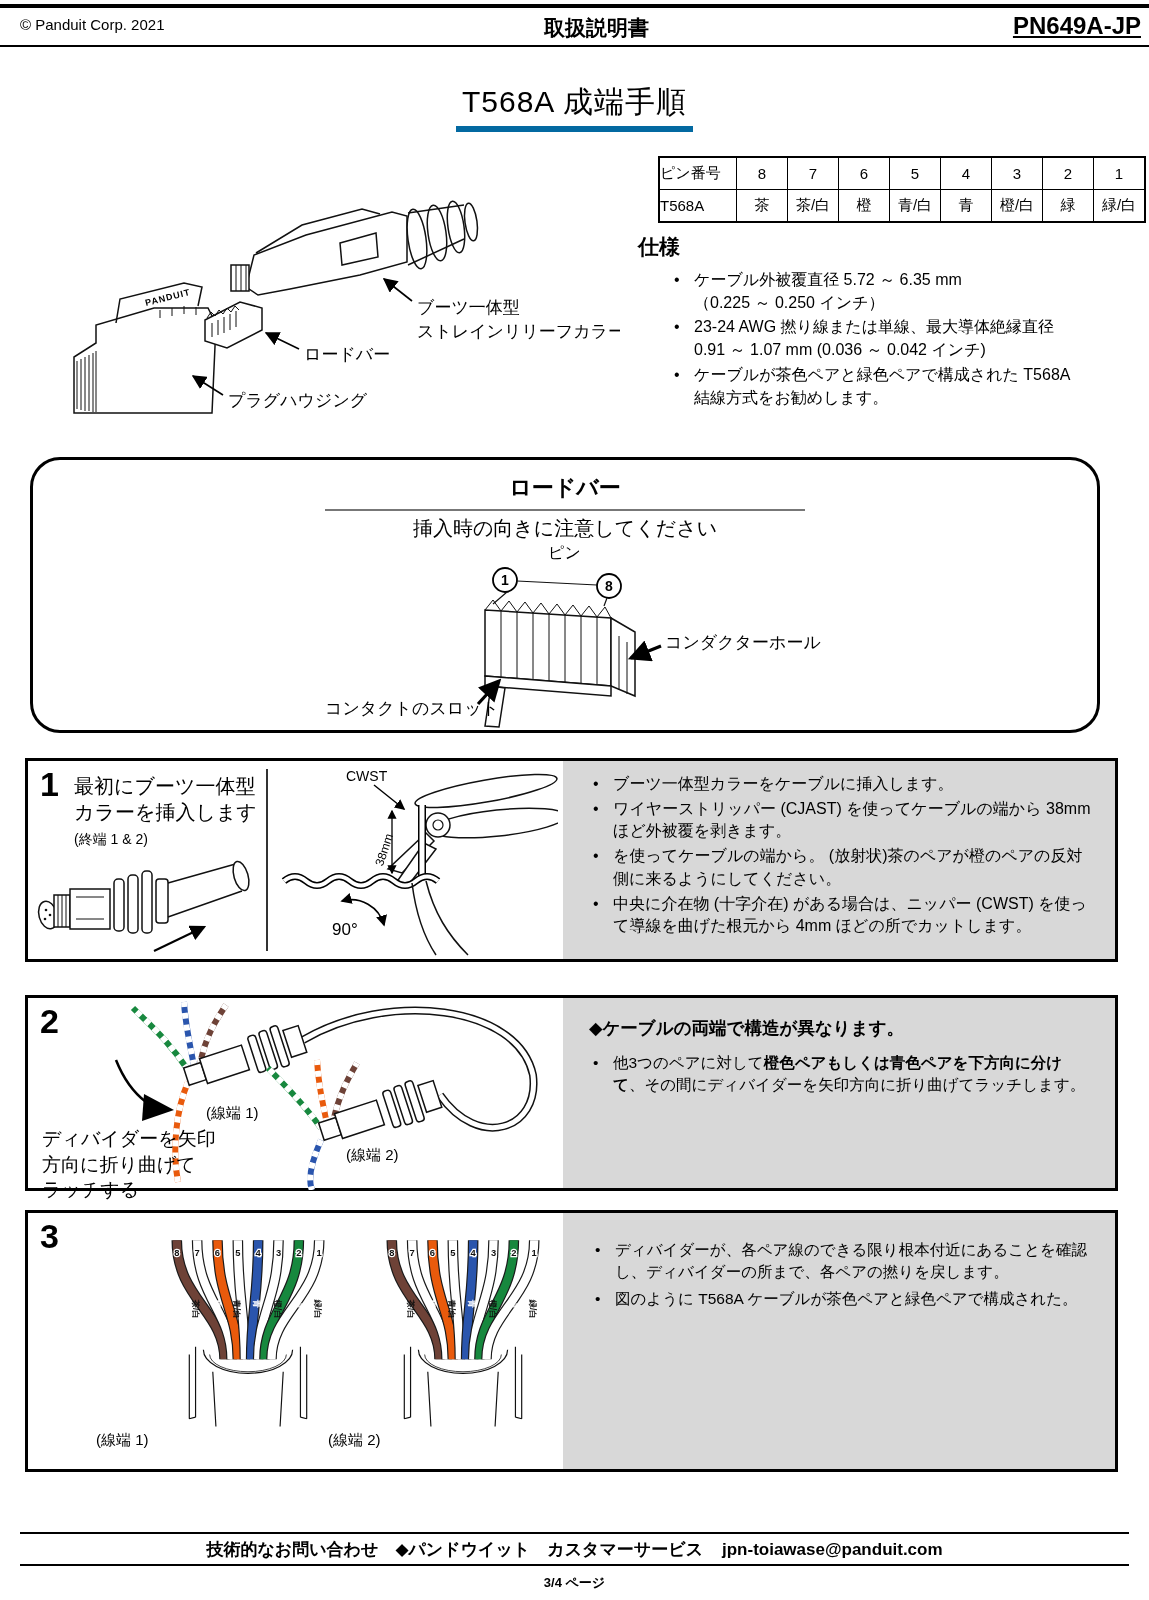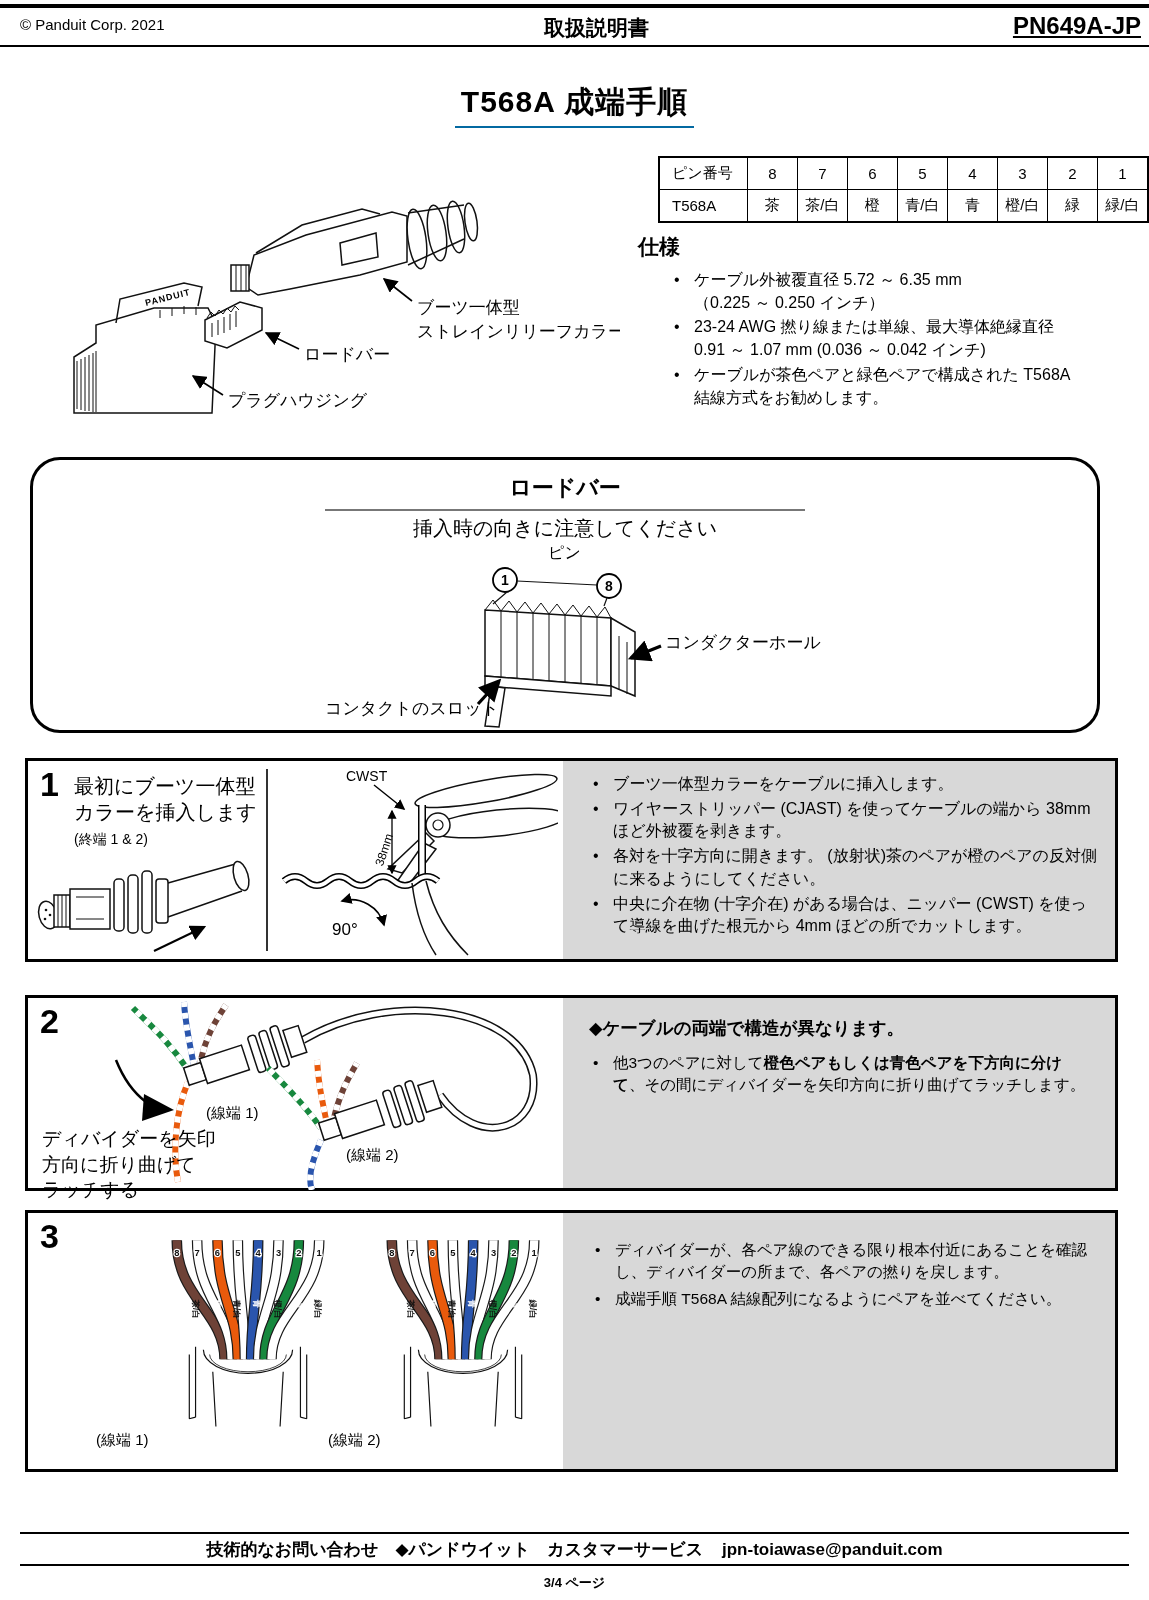--- a/index.html
+++ b/index.html
@@ -6,25 +6,25 @@
   #page{position:relative;width:1149px;height:1600px;background:#ffffff;overflow:hidden;
         font-family:"Liberation Sans","DejaVu Sans",sans-serif;color:#000;}
   .abs{position:absolute;}
   
   .rule{position:absolute;left:0;right:0;background:#000;}
   .rule-in{position:absolute;left:20px;right:20px;background:#000;}
   .hdr-copy{position:absolute;top:16px;left:20px;font-size:15px;}
   .hdr-center{position:absolute;top:14px;left:0;right:0;text-align:center;font-size:21px;font-weight:bold;padding-left:44px;}
   .hdr-part{position:absolute;top:12px;right:8px;font-size:24px;font-weight:bold;text-decoration:underline;}
   .title-wrap{position:absolute;top:82px;left:0;right:0;text-align:center;}
-  .title{display:inline-block;font-size:30px;font-weight:bold;border-bottom:2px solid #0369a1;padding:0 6px 3px 6px;letter-spacing:1px;}
+  .title{display:inline-block;font-size:30px;font-weight:normal;border-bottom:6px solid #0369a1;padding:0 6px 3px 6px;letter-spacing:1px;}
   
   .pin-table{position:absolute;left:658px;top:156px;border-collapse:collapse;}
   .pin-table td{border:1.5px solid #000;text-align:center;font-size:15px;height:31px;padding:0 4px;}
-  .pin-table td.c0{width:72px;text-align:left;padding-left:12px;}
+  .pin-table td.c0{width:72px;text-align:left;padding-left:0;}
   .pin-table td.cn{width:42px;}
   .pin-table{border:2.5px solid #000;}
   
   .specs{position:absolute;left:638px;top:233px;width:474px;}
   .specs h2{margin:0;font-size:21px;font-weight:bold;}
   ul.blt{list-style:none;margin:8px 0 0 0;padding:0 0 0 34px;}
   ul.blt li{position:relative;padding-left:22px;font-size:16px;line-height:1.42;white-space:pre-line;margin-bottom:2px;}
   ul.blt li::before{content:"•";position:absolute;left:2px;top:0;}
   
   .lb-box{position:absolute;left:30px;top:457px;width:1070px;height:276px;border:3px solid #000;border-radius:30px;box-sizing:border-box;}
@@ -241,21 +241,21 @@
       <path d="M8,116 q11,-9 22,0 t22,0 t22,0 t22,0 t22,0 t22,0 t22,0" stroke="#fff" stroke-width="4" fill="none"></path>
       <path class="lin" d="M150,116 C158,148 172,170 192,190 M136,118 C140,150 148,172 160,190"></path>
       <path d="M66,136 A34,34 0 0 1 108,160" stroke="#000" stroke-width="1.6" fill="none" marker-start="url(#s1b)" marker-end="url(#s1b)"></path>
       <text x="56" y="170" style="font-size:17px">90°</text>
     </svg>
 
     <div class="gray" style="padding:12px 18px 0 28px;box-sizing:border-box;">
       <ul class="blt g-blt" style="padding-left:0;margin-top:0;">
         <li>ブーツ一体型カラーをケーブルに挿入します。</li>
         <li>ワイヤーストリッパー (CJAST) を使ってケーブルの端から 38mm ほど外被覆を剥きます。</li>
-        <li>各対を十字方向に開きます。 (放射状)茶のペアが橙のペアの反対側に来るようにしてください。</li>
+        <li>を使ってケーブルの端から。 (放射状)茶のペアが橙のペアの反対側に来るようにしてください。</li>
         <li>中央に介在物 (十字介在) がある場合は、ニッパー (CWST) を使って導線を曲げた根元から 4mm ほどの所でカットします。</li>
       </ul>
     </div>
   </div>
 
   <div class="step" id="step2">
     <div class="step-num">2</div>
     <svg class="abs" style="left:60px;top:2px;" width="470" height="190" viewBox="0 0 470 190">
 
       <path d="M215,40 C300,-10 430,5 445,75 C452,130 390,150 352,95" stroke="#111" stroke-width="8" fill="none"></path>
@@ -399,21 +399,21 @@
       <text class="wl" x="175" y="80" transform="rotate(90 175 80)" fill="#ffffff">緑</text>
       <text class="wl" x="201" y="80" transform="rotate(90 201 80)" fill="#111111">緑/白</text>
     </svg>
 
     <div class="endlab" style="left:68px;top:218px;">(線端 1)</div>
     <div class="endlab" style="left:300px;top:218px;">(線端 2)</div>
 
     <div class="gray" style="padding:26px 22px 0 28px;box-sizing:border-box;">
       <ul class="blt" style="padding-left:2px;margin-top:0;">
         <li style="font-size:15.5px;line-height:1.45;margin-bottom:4px;">ディバイダーが、各ペア線のできる限り根本付近にあることを確認し、ディバイダーの所まで、各ペアの撚りを戻します。</li>
-        <li style="font-size:15.5px;line-height:1.45;">成端手順 T568A 結線配列になるようにペアを並べてください。</li>
+        <li style="font-size:15.5px;line-height:1.45;">図のように T568A ケーブルが茶色ペアと緑色ペアで構成された。</li>
       </ul>
     </div>
   </div>
 
   <div class="rule-in" style="top:1532px;height:2px;"></div>
   <div class="footer-text">
     <span>技術的なお問い合わせ　◆パンドウイット　カスタマーサービス</span>
     <span>&nbsp;&nbsp;</span>
     <span>jpn-toiawase@panduit.com</span>
   </div>

